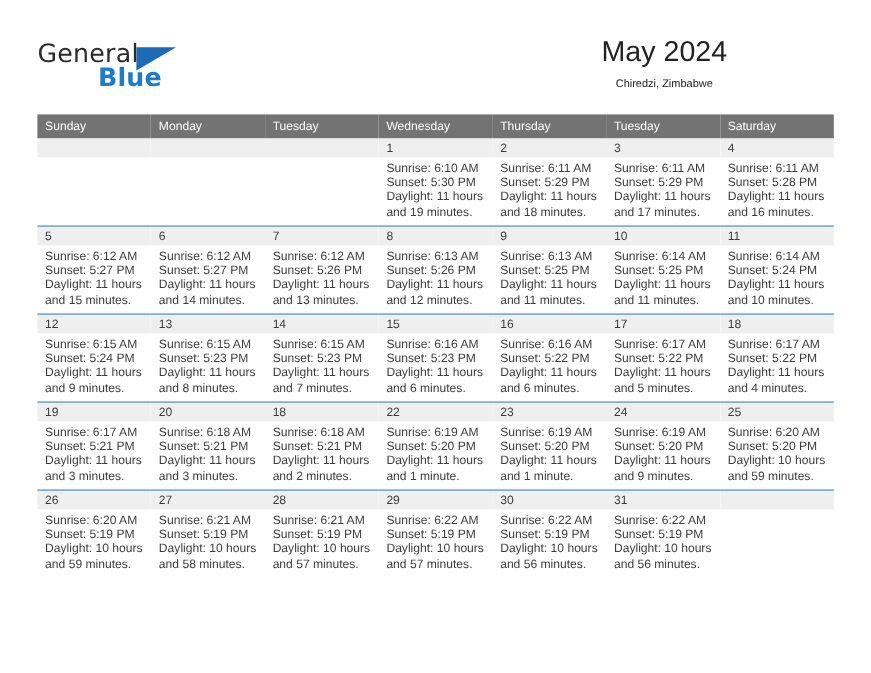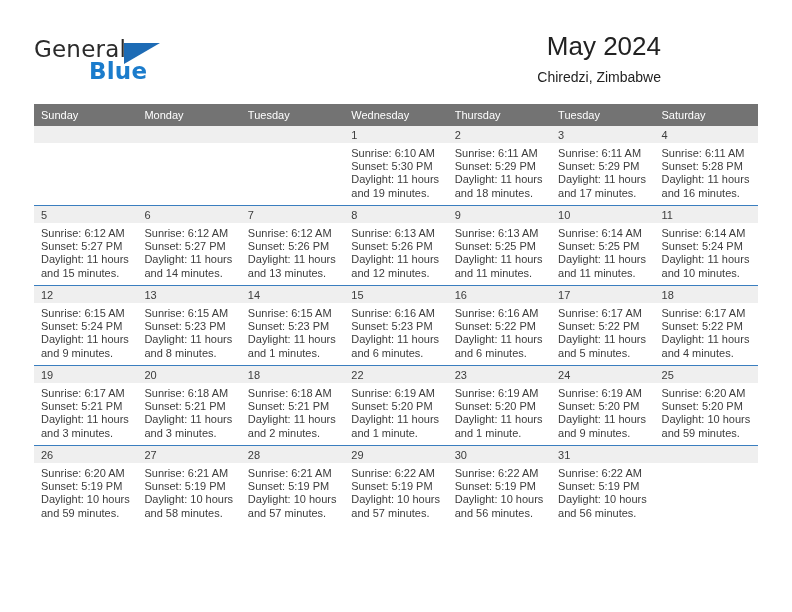--- a/index.html
+++ b/index.html
@@ -65,33 +65,33 @@
     width: 0;
     height: 0;
     border-left: 36px solid #1d6bb5;
     border-bottom: 21px solid transparent;
   }
 
   .title-block {
     position: absolute;
     right: 34px;
     top: 30px;
-    text-align: right;
+    text-align: center;
     margin-left: 16px;
   }
   .cal-title {
     font-size: 26px;
     color: #222222;
     font-weight: 400;
     line-height: 32px;
     white-space: nowrap;
   }
   .cal-subtitle {
     margin-top: 6px;
-    font-size: 14px;
+    font-size: 10px;
     color: #222222;
     font-weight: 400;
     line-height: 18px;
     white-space: nowrap;
   }
 
   
   .calendar {
     position: absolute;
     left: 34px;
@@ -310,21 +310,21 @@
               <div>Daylight: 11 hours</div>
               <div>and 8 minutes.</div>
             </div>
           </td>
           <td class="">
             <div class="daynum-band">14</div>
             <div class="cell-body">
               <div>Sunrise: 6:15 AM</div>
               <div>Sunset: 5:23 PM</div>
               <div>Daylight: 11 hours</div>
-              <div>and 1 minutes.</div>
+              <div>and 7 minutes.</div>
             </div>
           </td>
           <td class="">
             <div class="daynum-band">15</div>
             <div class="cell-body">
               <div>Sunrise: 6:16 AM</div>
               <div>Sunset: 5:23 PM</div>
               <div>Daylight: 11 hours</div>
               <div>and 6 minutes.</div>
             </div>

